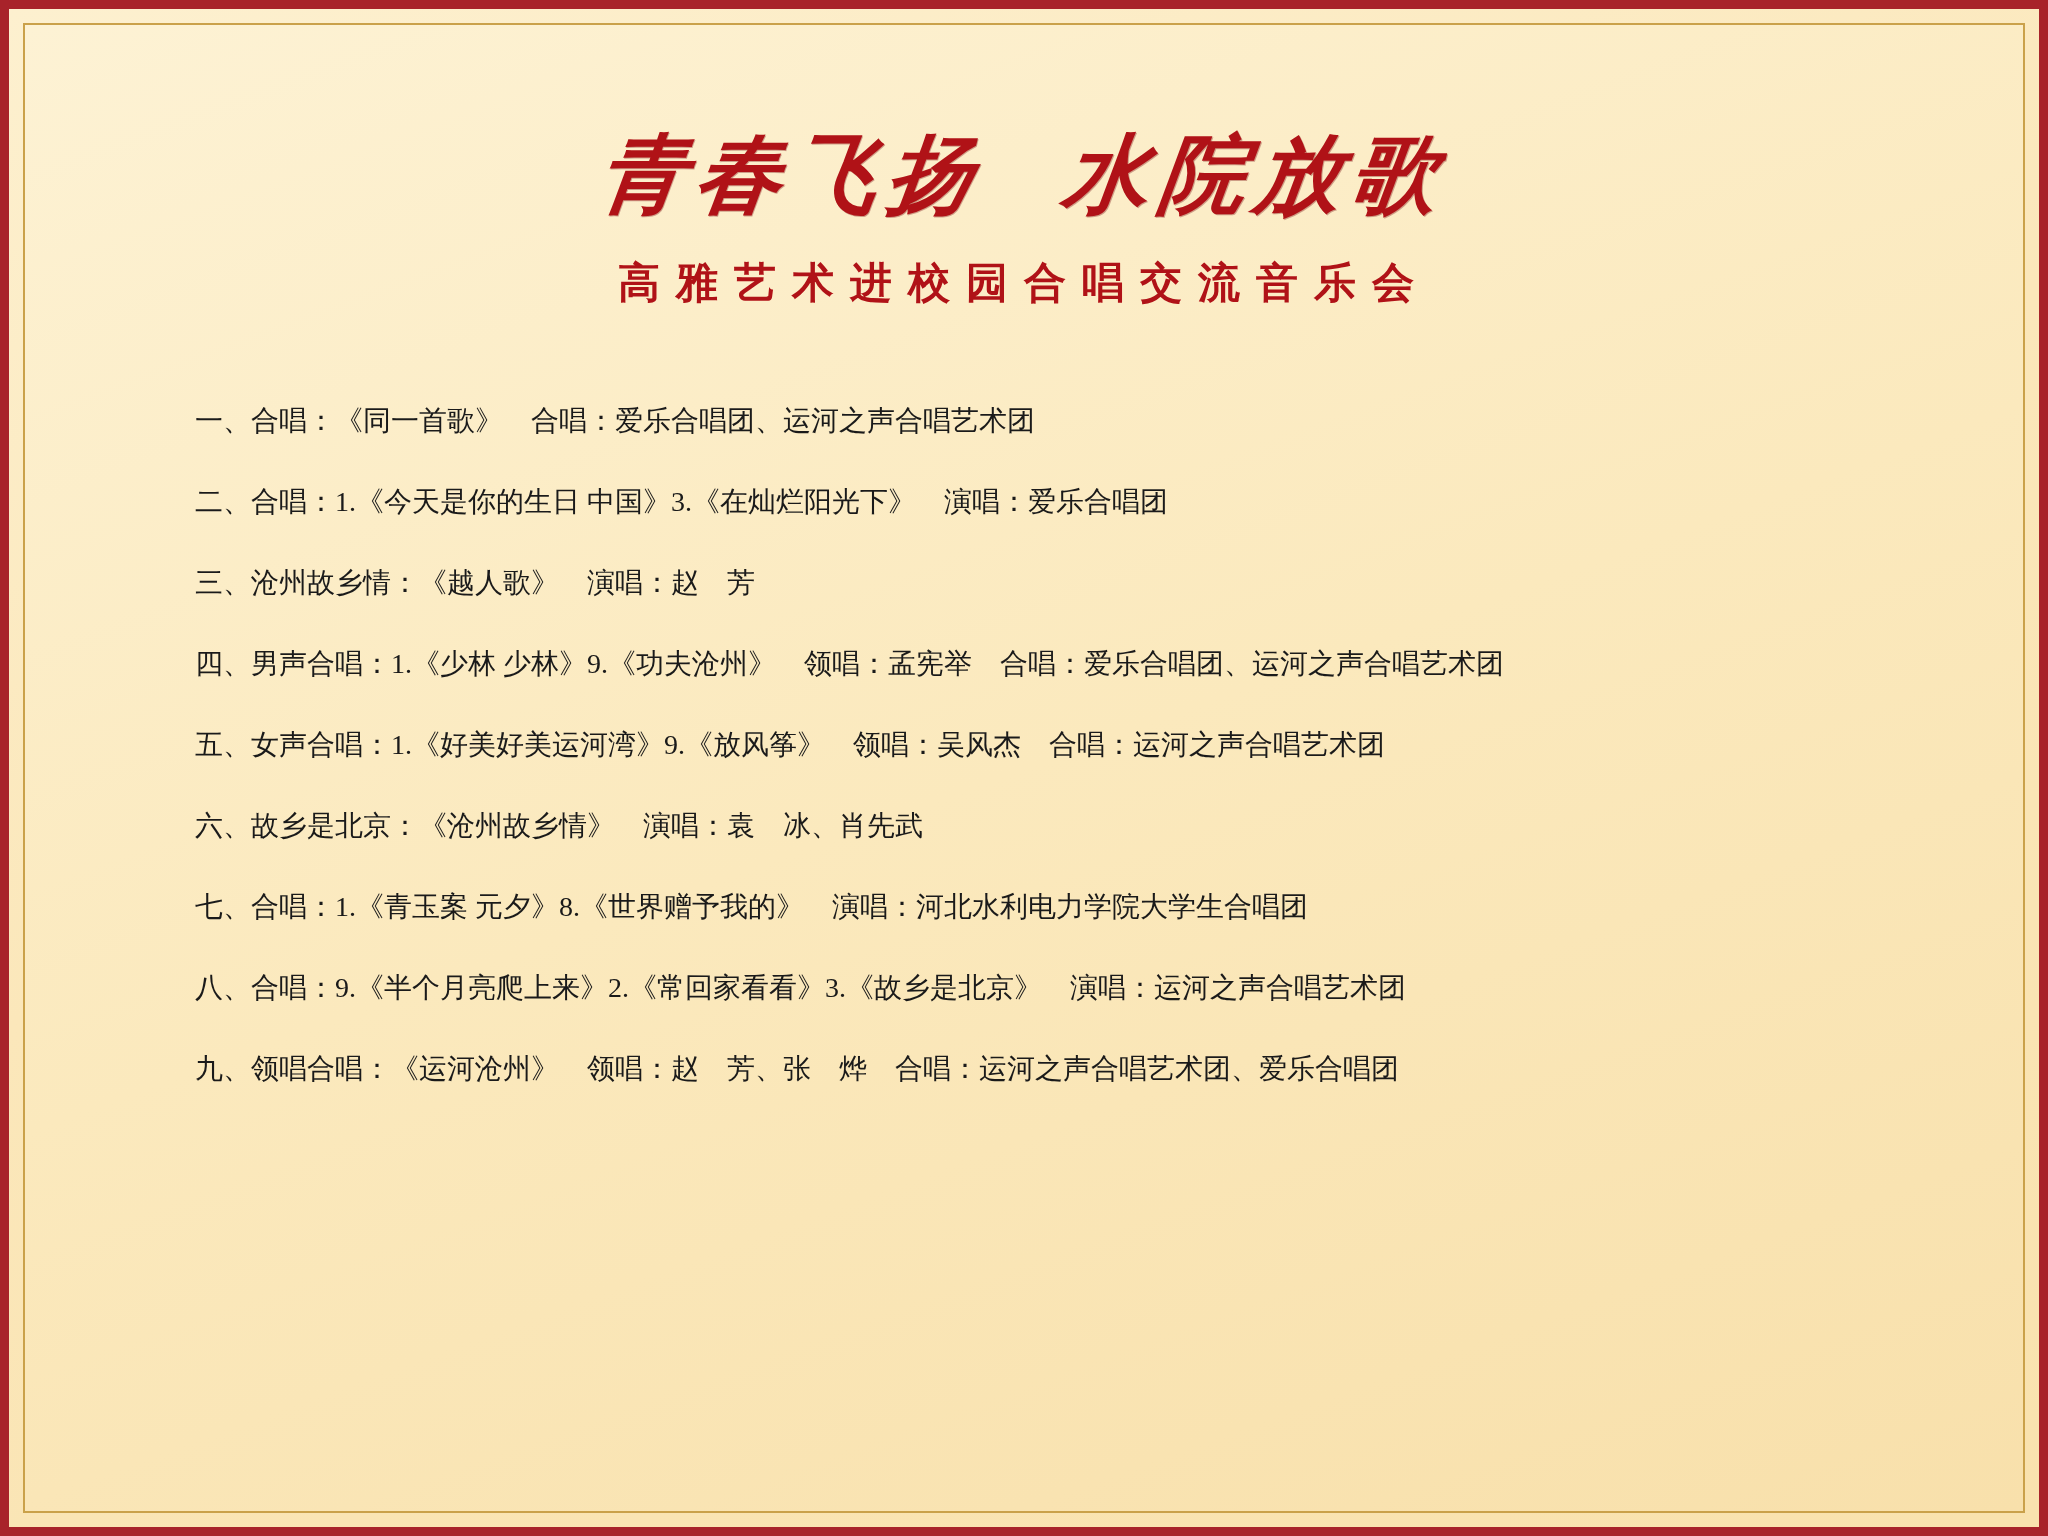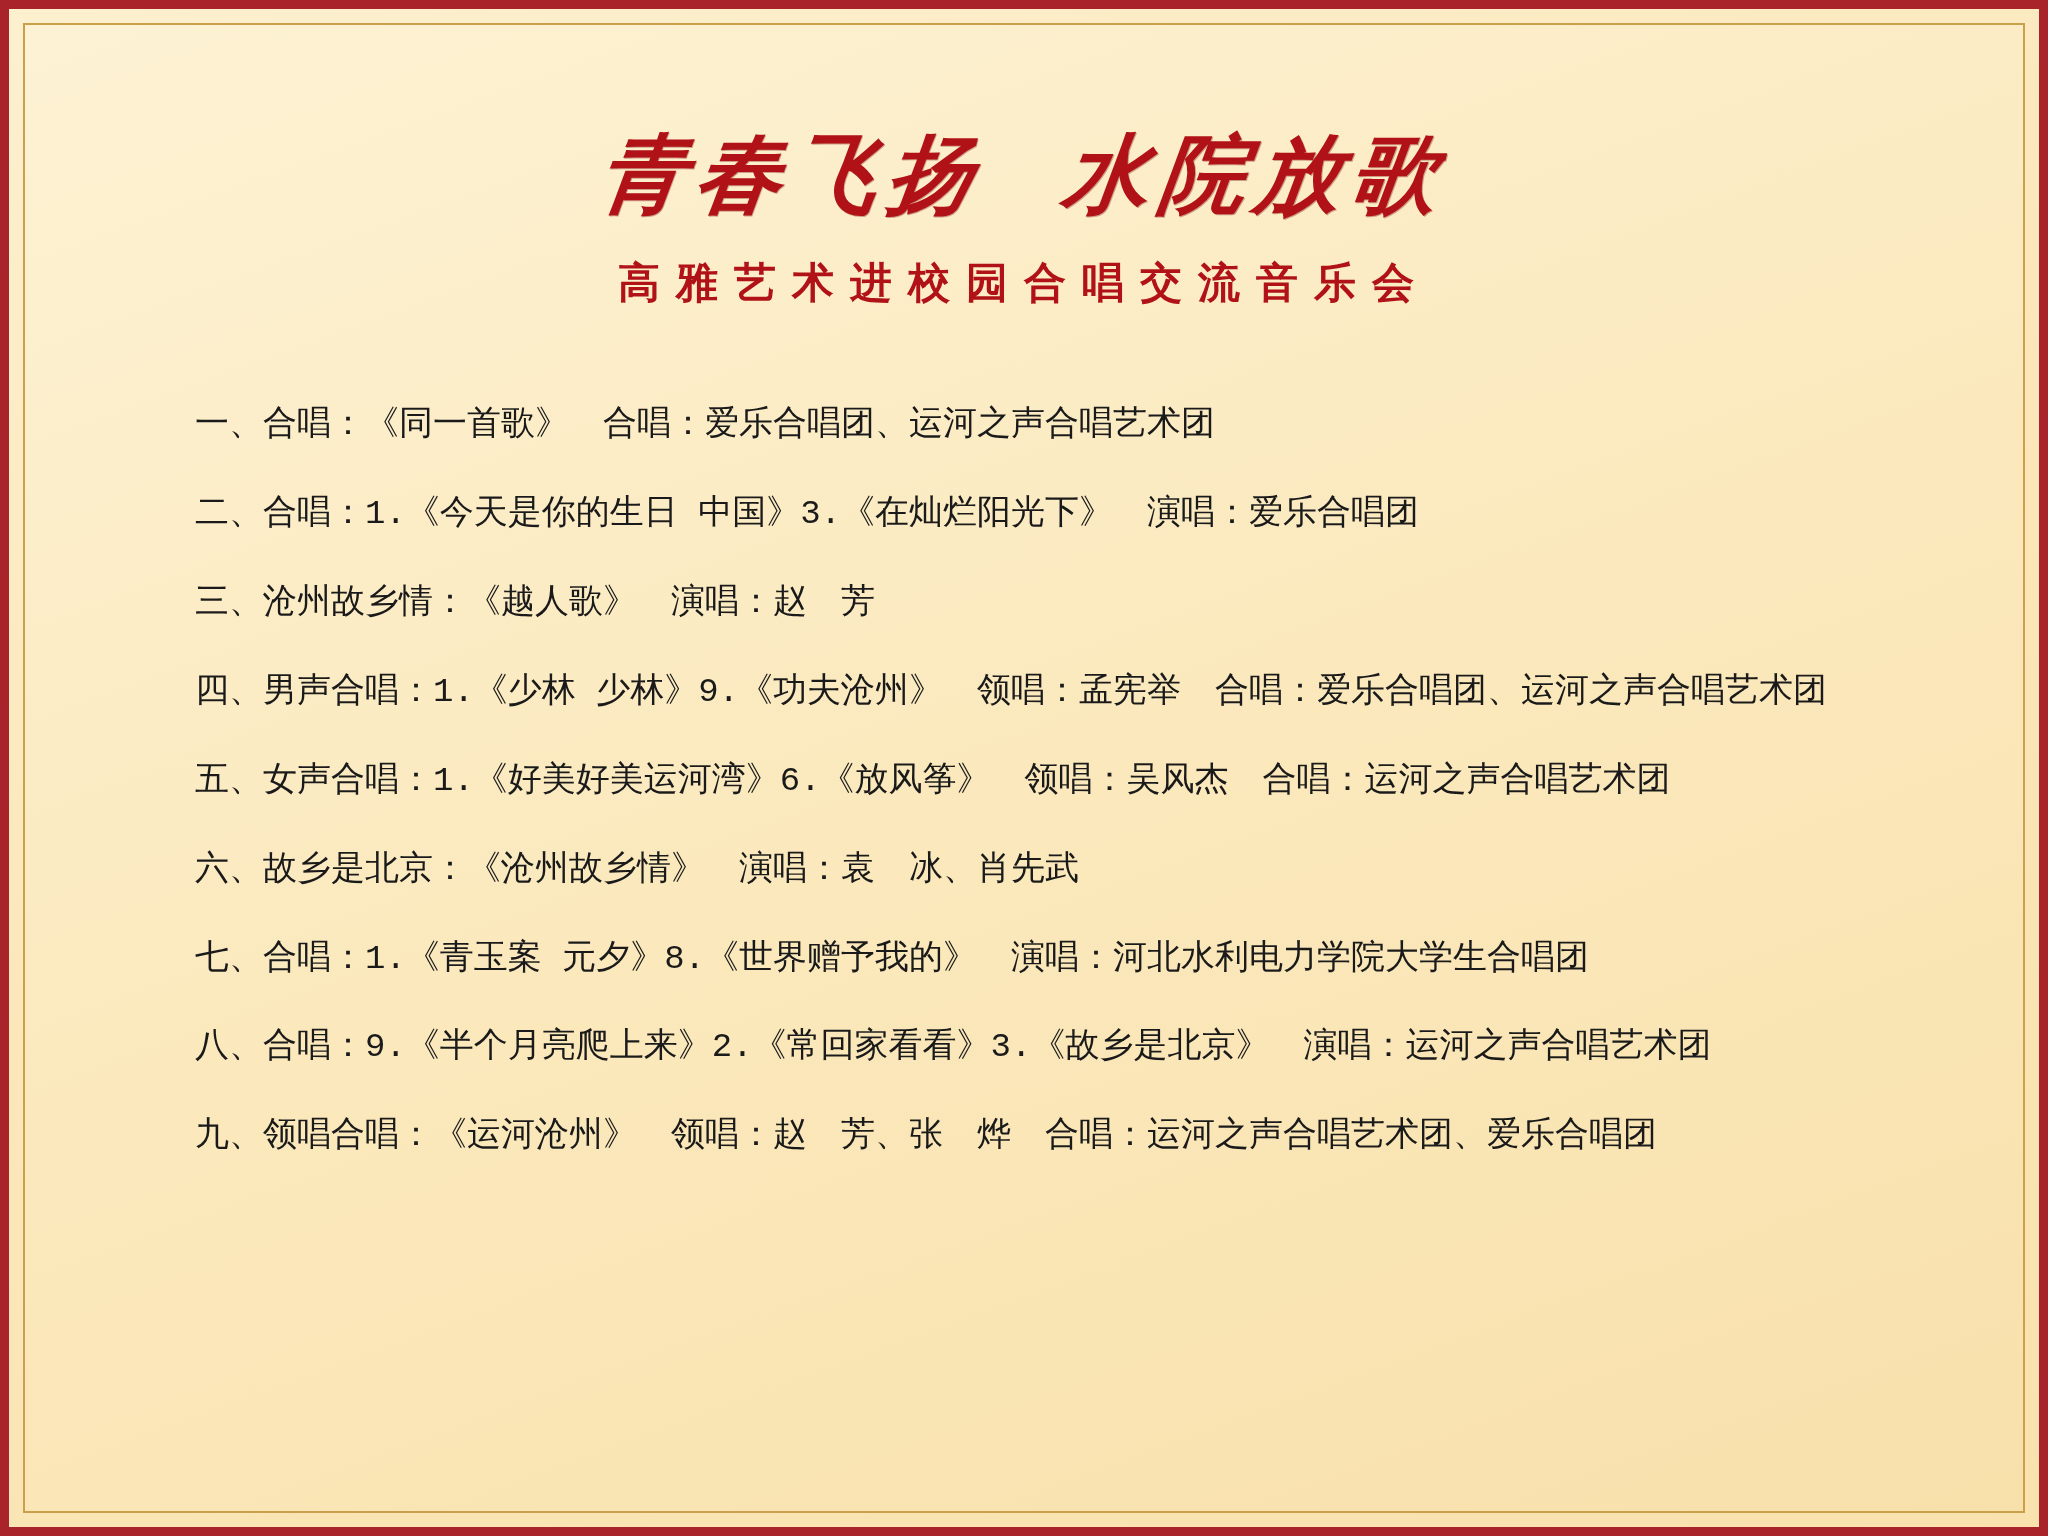--- a/index.html
+++ b/index.html
@@ -62,46 +62,46 @@
     white-space: pre;
   }
 
   
   .program {
     margin-top: 92px;
     padding-left: 130px;
     padding-right: 40px;
   }
   .program-item {
-    font-size: 34px;
+    font-size: 28px;
     line-height: 1.32;
     color: #1a1a1a;
     margin-bottom: 44px;
     white-space: pre;
-    font-family: Liberation Mono, monospace;
+    font-family: Liberation Serif, serif;
   }
   .program-item:last-child { margin-bottom: 4px; }
 </style>
 </head>
 <body>
 
 <div class="poster">
   <div class="poster-inner">
 
     <div class="title-block">
       <div class="main-title">青春飞扬  水院放歌</div>
       <div class="sub-title">高雅艺术进校园合唱交流音乐会</div>
     </div>
 
     <div class="program">
       <div class="program-item">一、合唱：《同一首歌》　合唱：爱乐合唱团、运河之声合唱艺术团</div>
       <div class="program-item">二、合唱：1.《今天是你的生日 中国》3.《在灿烂阳光下》　演唱：爱乐合唱团</div>
       <div class="program-item">三、沧州故乡情：《越人歌》　演唱：赵　芳</div>
       <div class="program-item">四、男声合唱：1.《少林 少林》9.《功夫沧州》　领唱：孟宪举　合唱：爱乐合唱团、运河之声合唱艺术团</div>
-      <div class="program-item">五、女声合唱：1.《好美好美运河湾》6.《放风筝》　领唱：吴风杰　合唱：运河之声合唱艺术团</div>
+      <div class="program-item">五、女声合唱：1.《好美好美运河湾》9.《放风筝》　领唱：吴风杰　合唱：运河之声合唱艺术团</div>
       <div class="program-item">六、故乡是北京：《沧州故乡情》　演唱：袁　冰、肖先武</div>
       <div class="program-item">七、合唱：1.《青玉案 元夕》8.《世界赠予我的》　演唱：河北水利电力学院大学生合唱团</div>
       <div class="program-item">八、合唱：9.《半个月亮爬上来》2.《常回家看看》3.《故乡是北京》　演唱：运河之声合唱艺术团</div>
       <div class="program-item">九、领唱合唱：《运河沧州》　领唱：赵　芳、张　烨　合唱：运河之声合唱艺术团、爱乐合唱团</div>
     </div>
 
   </div>
 </div>
 
 </body></html>

